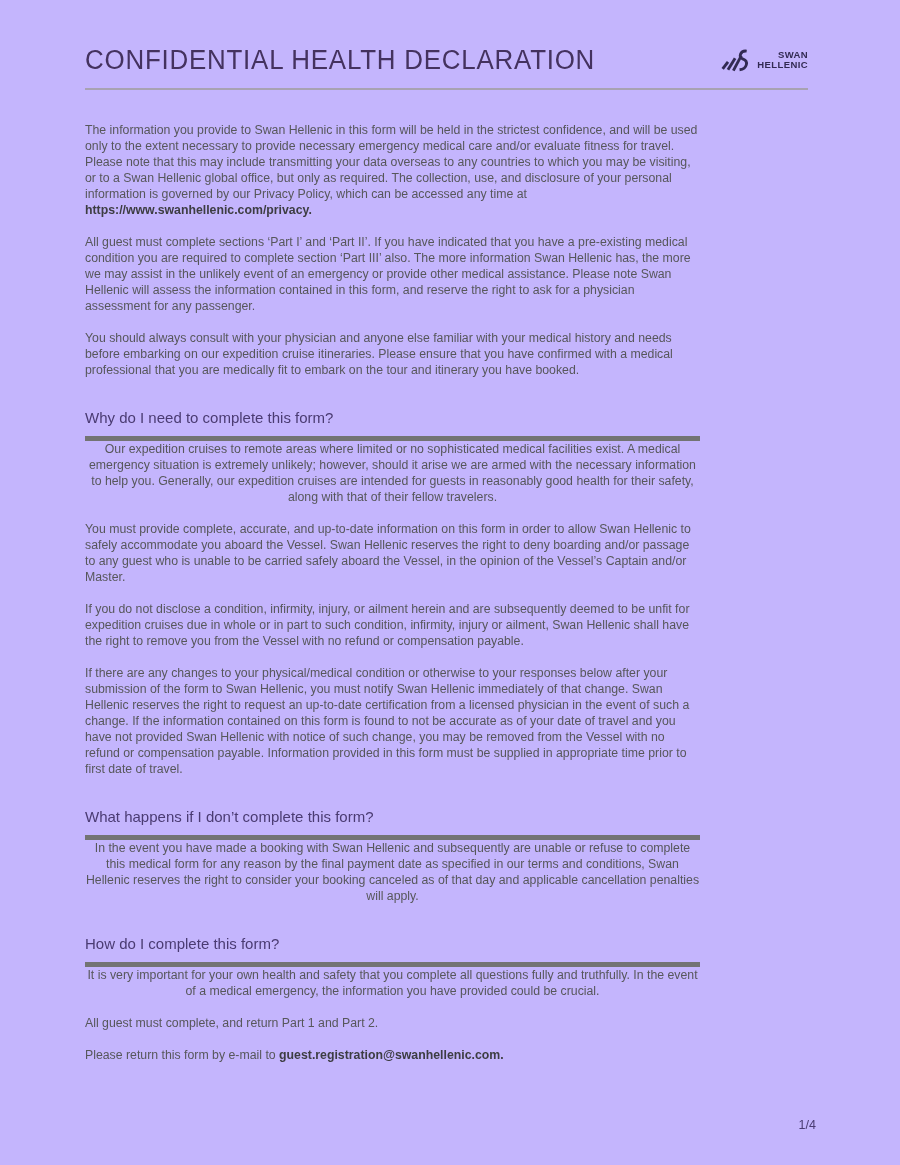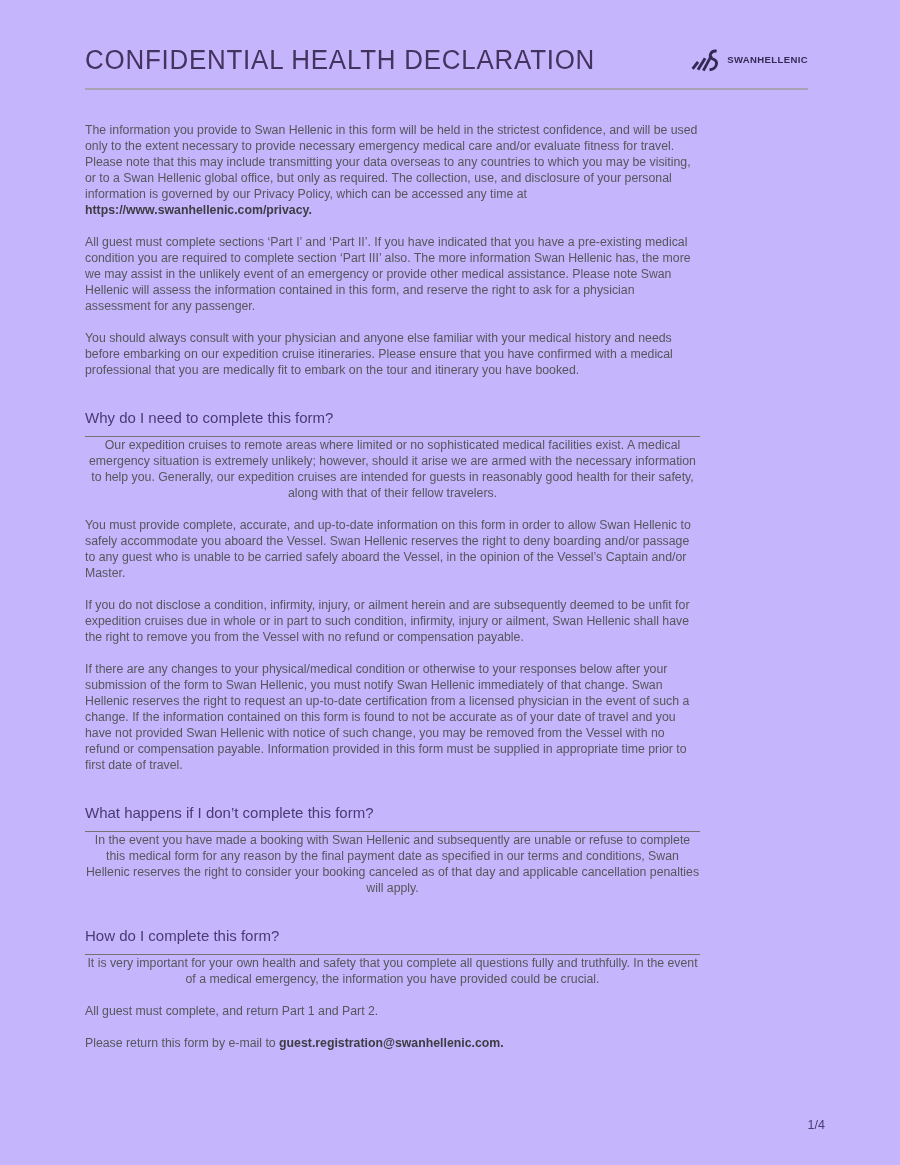--- a/index.html
+++ b/index.html
@@ -35,21 +35,21 @@
   }
   .logo {
     display: flex;
     align-items: center;
     gap: 5px;
     margin-top: 3px;
   }
   .logo-mark { display: inline-flex; }
   .logo-text {
     display: flex;
-    flex-direction: row;
+    flex-direction: column;
     font-size: 9.5px;
     font-weight: 700;
     letter-spacing: 0.4px;
     color: #322a52;
     line-height: 10.5px;
     align-items: flex-end;
   }
   
   .content {
     margin: 32px 0 0 85px;
@@ -60,31 +60,31 @@
   }
   .content p { margin: 0 0 16px 0; }
   .content p:last-child { margin-bottom: 16px; }
   .bold-link {
     font-weight: 700;
     color: #3d3d42;
   }
   .section-heading {
     margin: 30px 0 0 0;
     padding-bottom: 9px;
-    border-bottom: 1px solid #737373;
+    border-bottom: 5px solid #737373;
     font-size: 15px;
     font-weight: 400;
     color: #4a3b72;
     line-height: 19px;
   }
   .section-body { margin-top: 14px; text-align: center; }
   
   .page-number {
     position: absolute;
-    right: 75px;
+    right: 84px;
     bottom: 33px;
     font-size: 12.5px;
     color: #4a3b72;
   }
 </style>
 </head>
 <body>
 
 <div class="page">
 

